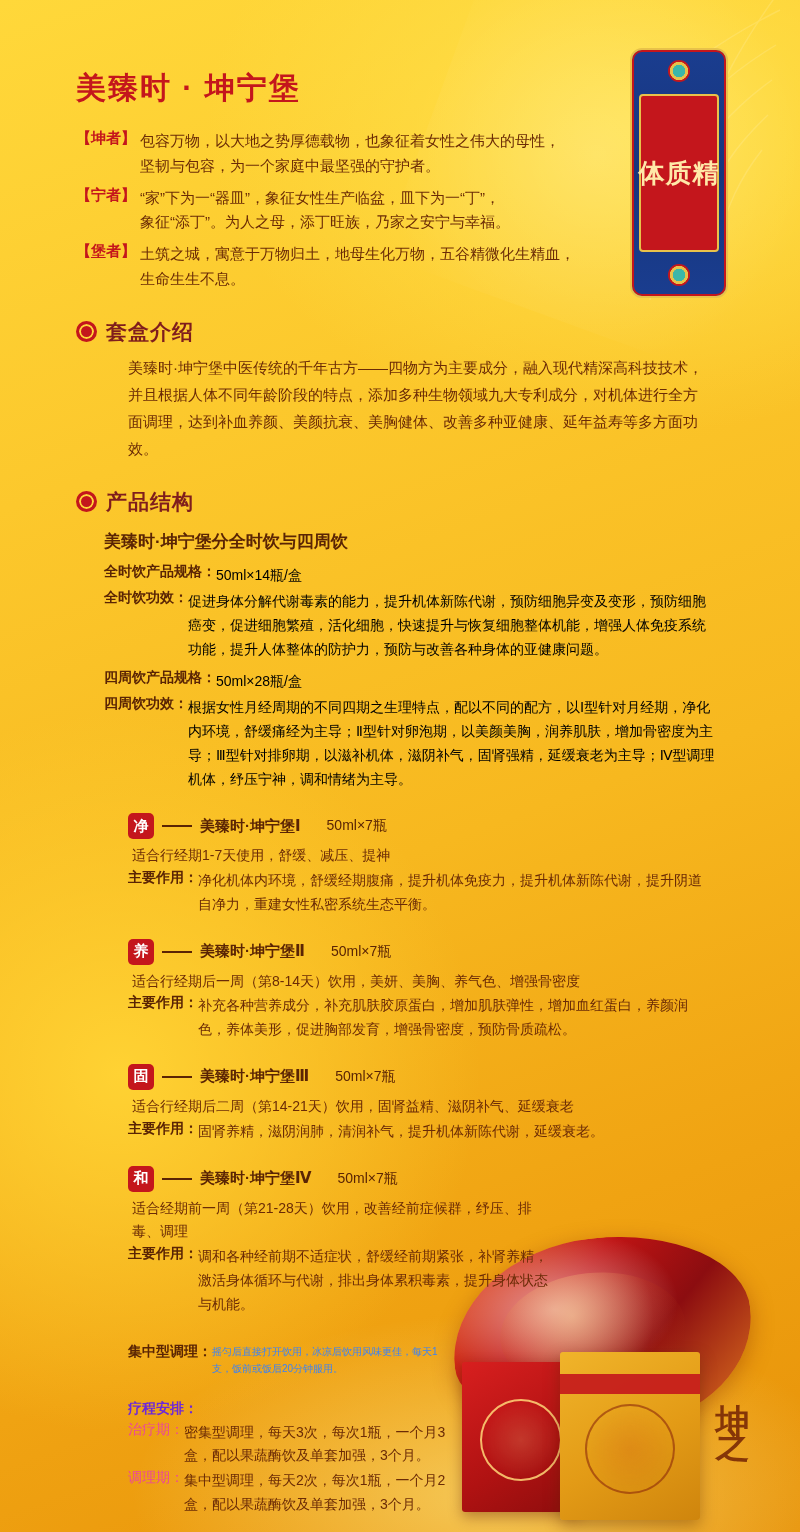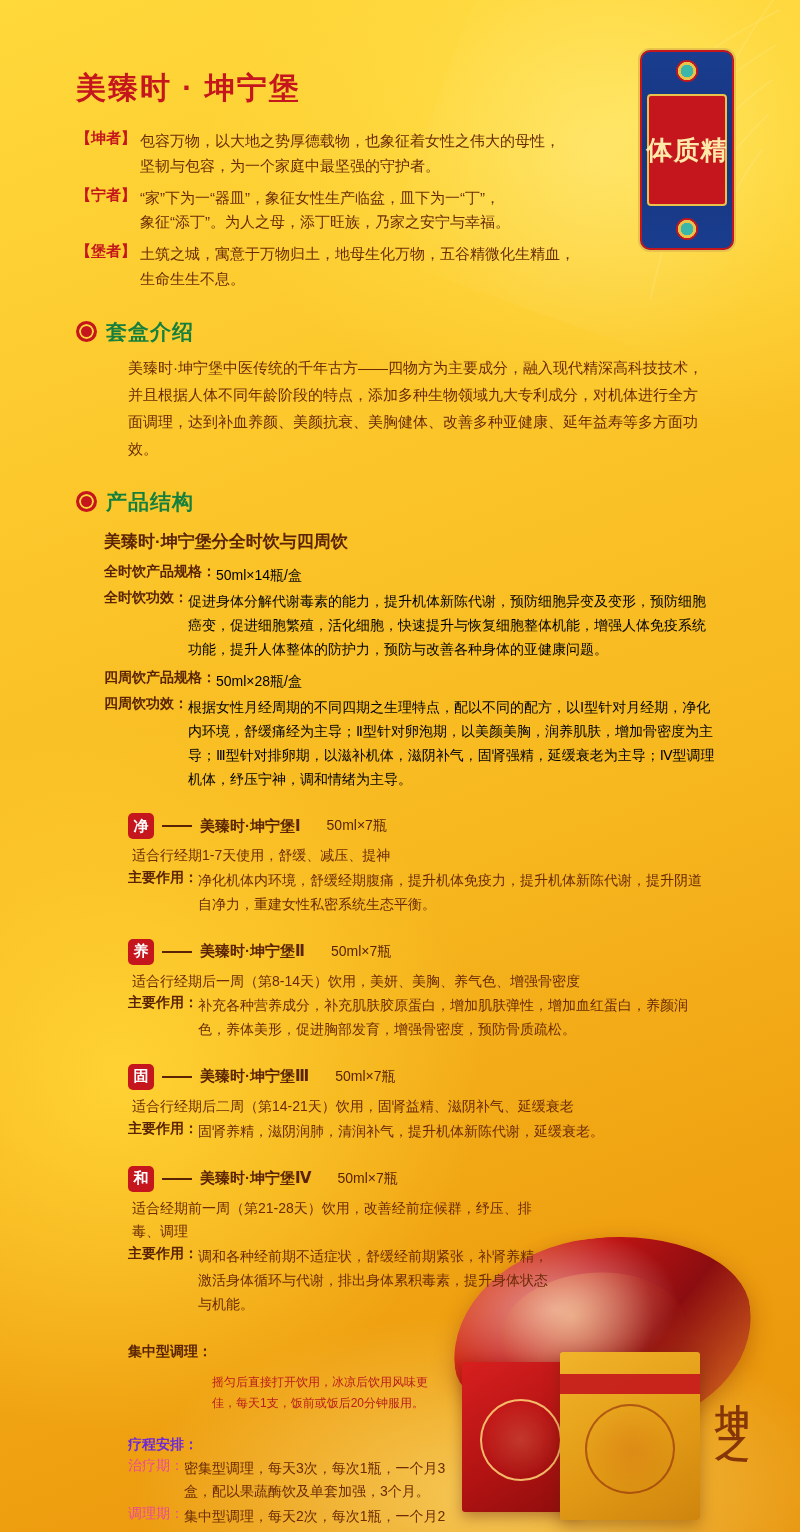--- a/index.html
+++ b/index.html
@@ -27,21 +27,21 @@
 
   .page { position:relative; z-index:3; padding:0 52px; box-sizing:border-box; }
 
   .title {
     color:#c4161c; font-size:30px; font-weight:bold; letter-spacing:2px;
     padding-top:68px; margin:0 0 20px 24px;
   }
 
   
   .seal{
-    position:absolute; right:64px; top:48px; width:98px; height:204px; z-index:5;
+    position:absolute; right:72px; top:48px; width:98px; height:250px; z-index:5;
   }
   .seal .frame{
     position:absolute; inset:0; border-radius:12px;
     background:linear-gradient(180deg,#1a3d8f 0%,#17357d 50%,#1a3d8f 100%);
     border:2px solid #e8c24a;
     box-shadow:0 0 0 2px #c4161c inset;
   }
   .seal .inner{
     position:absolute; left:9px; right:9px; top:46px; bottom:46px;
     background:#c4161c; border:2px solid #e8c24a; border-radius:4px;
@@ -70,21 +70,21 @@
 
   
   .section-head{
     display:flex; align-items:center; gap:9px; margin:26px 0 8px 24px;
   }
   .bullet{
     width:15px;height:15px;border-radius:50%;
     border:3px solid #c4161c; background:#c4161c;
     box-shadow:0 0 0 2px #ffd63a inset;
   }
-  .section-head .h{ color:#15803d; font-size:21px; font-weight:bold; letter-spacing:1px; }
+  .section-head .h{ color:#7f1d1d; font-size:21px; font-weight:bold; letter-spacing:1px; }
 
   .para{
     color:#6b2b06; font-size:15px; line-height:1.8; margin:2px 0 0 76px; padding-right:36px;
   }
 
   .subtitle{
     color:#5a2404; font-size:17px; font-weight:bold; margin:14px 0 10px 52px;
   }
 
   .spec{ margin-left:52px; padding-right:30px; }
@@ -102,21 +102,21 @@
   .dash{ width:30px;height:2px;background:#5a2404; margin:0 8px; }
   .prod-name{ color:#5a2404; font-size:15px; font-weight:bold; }
   .prod-size{ color:#5a2404; font-size:14px; margin-left:26px; }
   .prod-line{ color:#6b2b06; font-size:14px; line-height:1.7; margin-left:4px; }
   .prod-fn{ display:flex; margin-top:1px; }
   .prod-fn .k{ color:#5a2404; font-size:14px; font-weight:bold; white-space:nowrap; }
   .prod-fn .v{ color:#6b2b06; font-size:14px; line-height:1.7; }
 
   .usage{ display:flex; margin:26px 0 0 76px; padding-right:300px; }
   .usage .k{ color:#5a2404; font-size:14px; font-weight:bold; white-space:nowrap; }
-  .usage .v{ color:#b91c1c; font-size:12px; line-height:1.75;margin-top:29px; }
+  .usage .v{ color:#3b82f6; font-size:10px; line-height:1.75; }
 
   .course{ margin:22px 0 0 76px; padding-right:300px; }
   .course-title{ color:#6d28d9; font-size:14px; font-weight:bold; margin-bottom:3px; }
   .course-row{ display:flex; margin-bottom:1px; }
   .course-row .k{ color:#ec4899; font-size:14px; white-space:nowrap; }
   .course-row .v{ color:#6b2b06; font-size:14px; line-height:1.7; }
 
   
   .photo{
     position:absolute; right:18px; bottom:8px; width:330px; height:300px; z-index:2; pointer-events:none;

